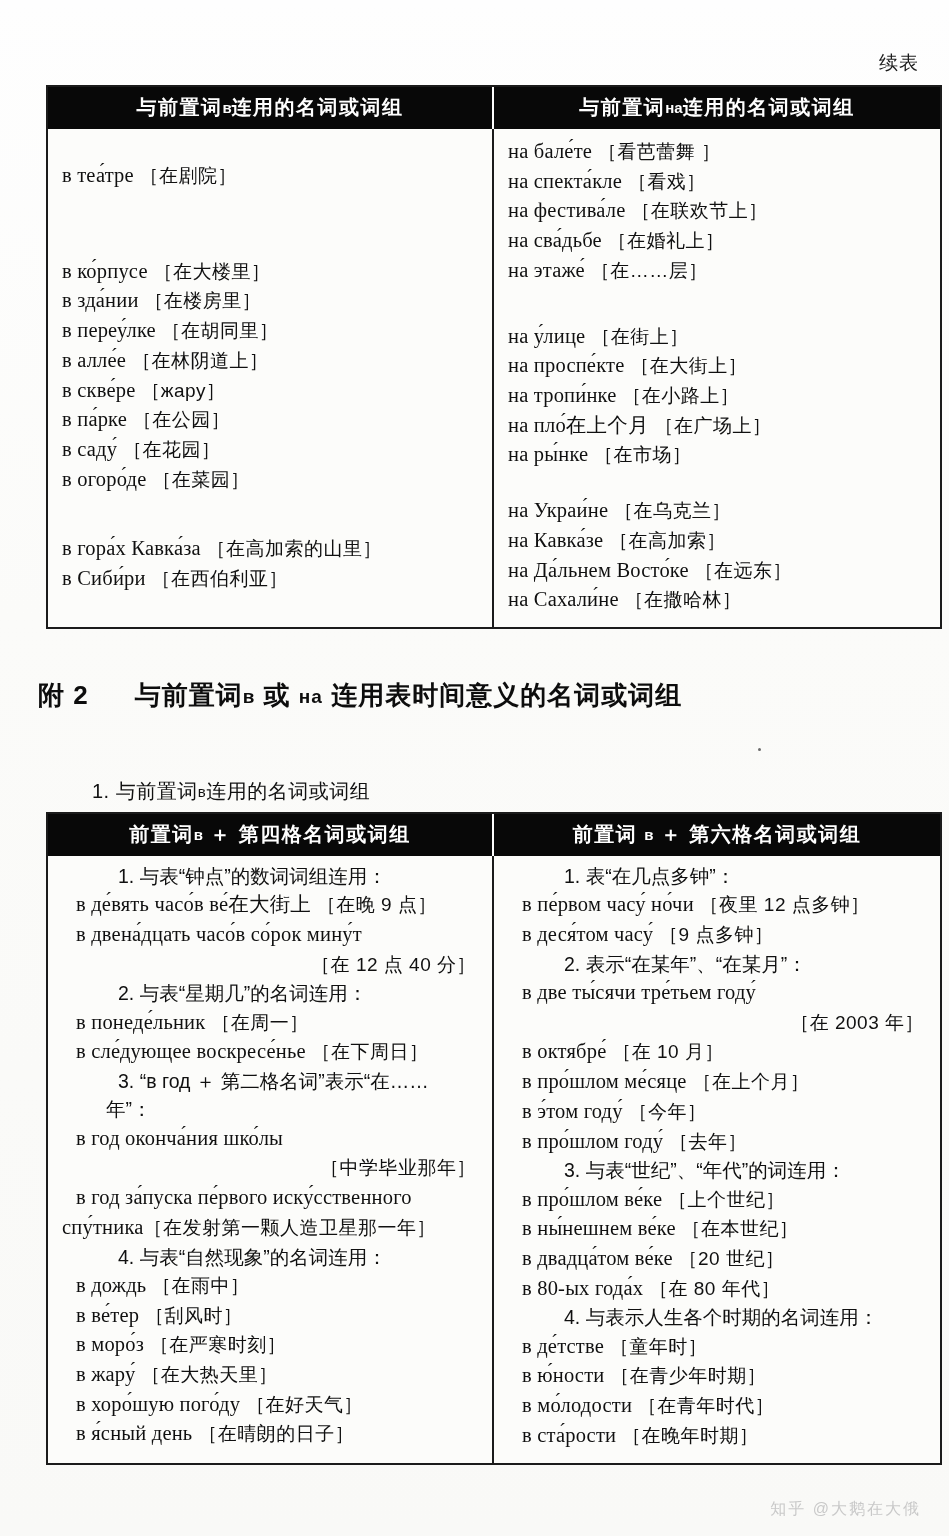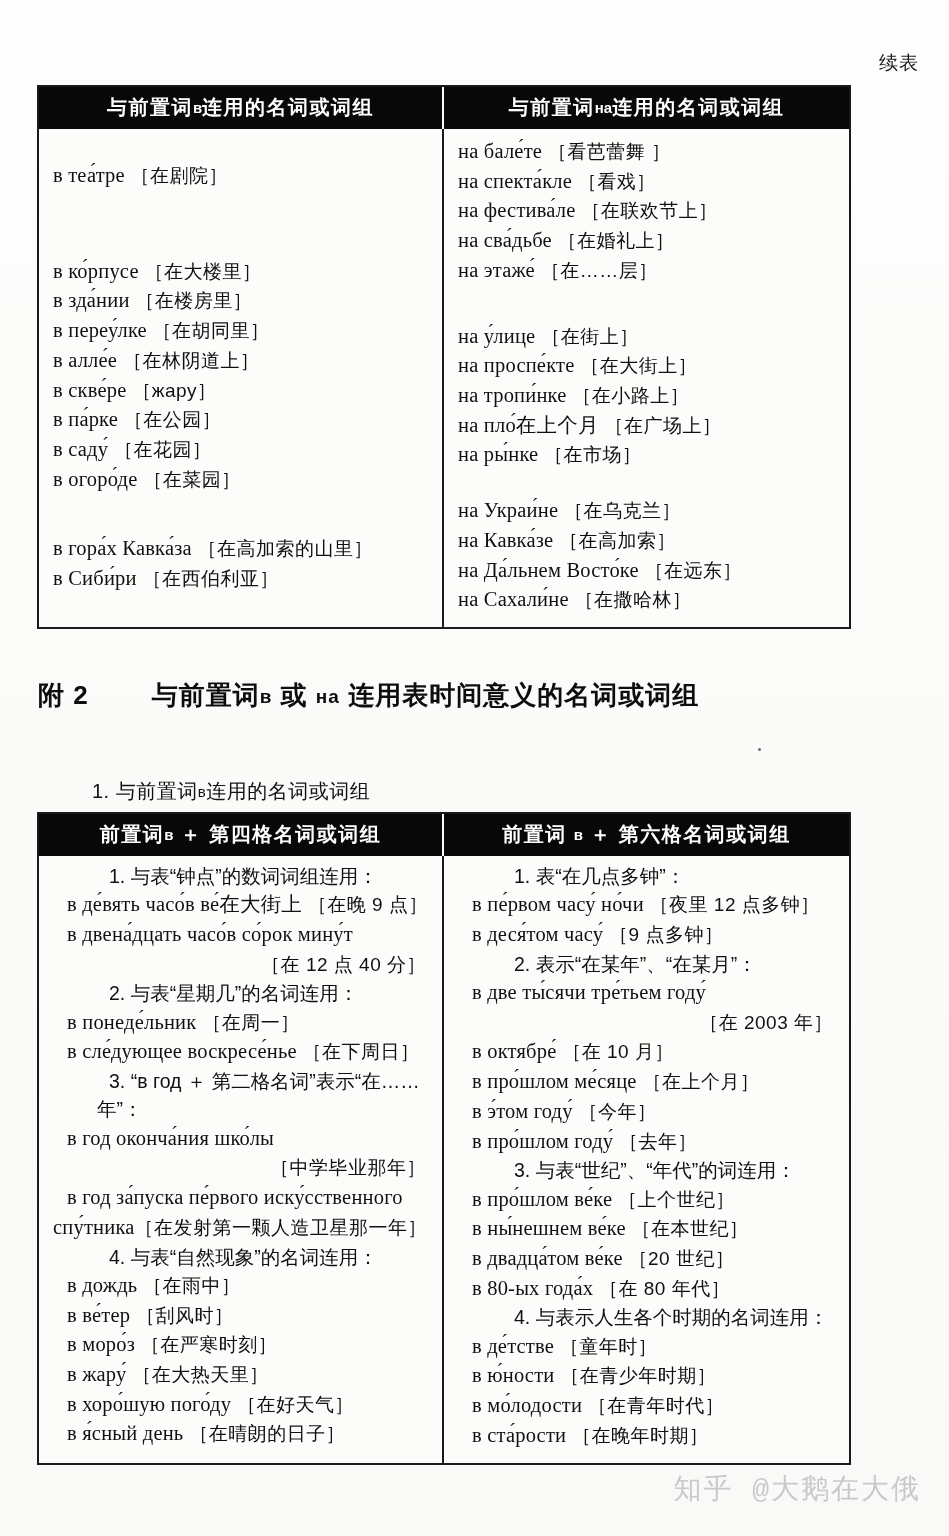--- a/index.html
+++ b/index.html
@@ -28,22 +28,22 @@
     right: 30px;
     font-size: 19px;
     letter-spacing: 1px;
     color: #1a1a1a;
     font-family: "Liberation Sans", "DejaVu Sans", sans-serif;
   }
 
   
   .tbl {
     position: absolute;
-    left: 37px;
-    width: 814px;
+    left: 46px;
+    width: 896px;
     border: 2px solid #1b1b1b;
     border-collapse: collapse;
     box-sizing: border-box;
     background: #fcfcfa;
   }
   .tbl .hdr-row {
     display: flex;
     background: #080808;
   }
   .tbl .hdr-cell {
@@ -106,21 +106,21 @@
   .sec-head {
     position: absolute;
     left: 38px;
     width: 880px;
     font-family: "Liberation Sans", "DejaVu Sans", sans-serif;
     font-weight: bold;
     font-size: 26px;
     letter-spacing: 1px;
     color: #0d0d0d;
     display: flex;
-    gap: 63px;
+    gap: 46px;
     white-space: nowrap;
   }
   .sec-head .lat { font-size: 19px; font-weight: bold; vertical-align: 1px; }
   .sub-head {
     position: absolute;
     left: 92px;
     font-family: "Liberation Sans", "DejaVu Sans", sans-serif;
     font-size: 20px;
     letter-spacing: 0.5px;
     color: #111;
@@ -131,23 +131,23 @@
     position: absolute;
     width: 3px; height: 3px;
     background: #6b6b6b;
     border-radius: 50%;
   }
 
   
   .watermark {
     position: absolute;
     right: 28px;
-    bottom: 28px;
-    font-family: Liberation Mono, monospace;
-    font-size: 28px;
+    bottom: 16px;
+    font-family: Liberation Sans, sans-serif;
+    font-size: 16px;
     letter-spacing: 2px;
     color: #c9c9c9;
   }
 </style>
 </head>
 <body>
 
 <div class="page">
 
   <div class="cont-label">续表</div>

